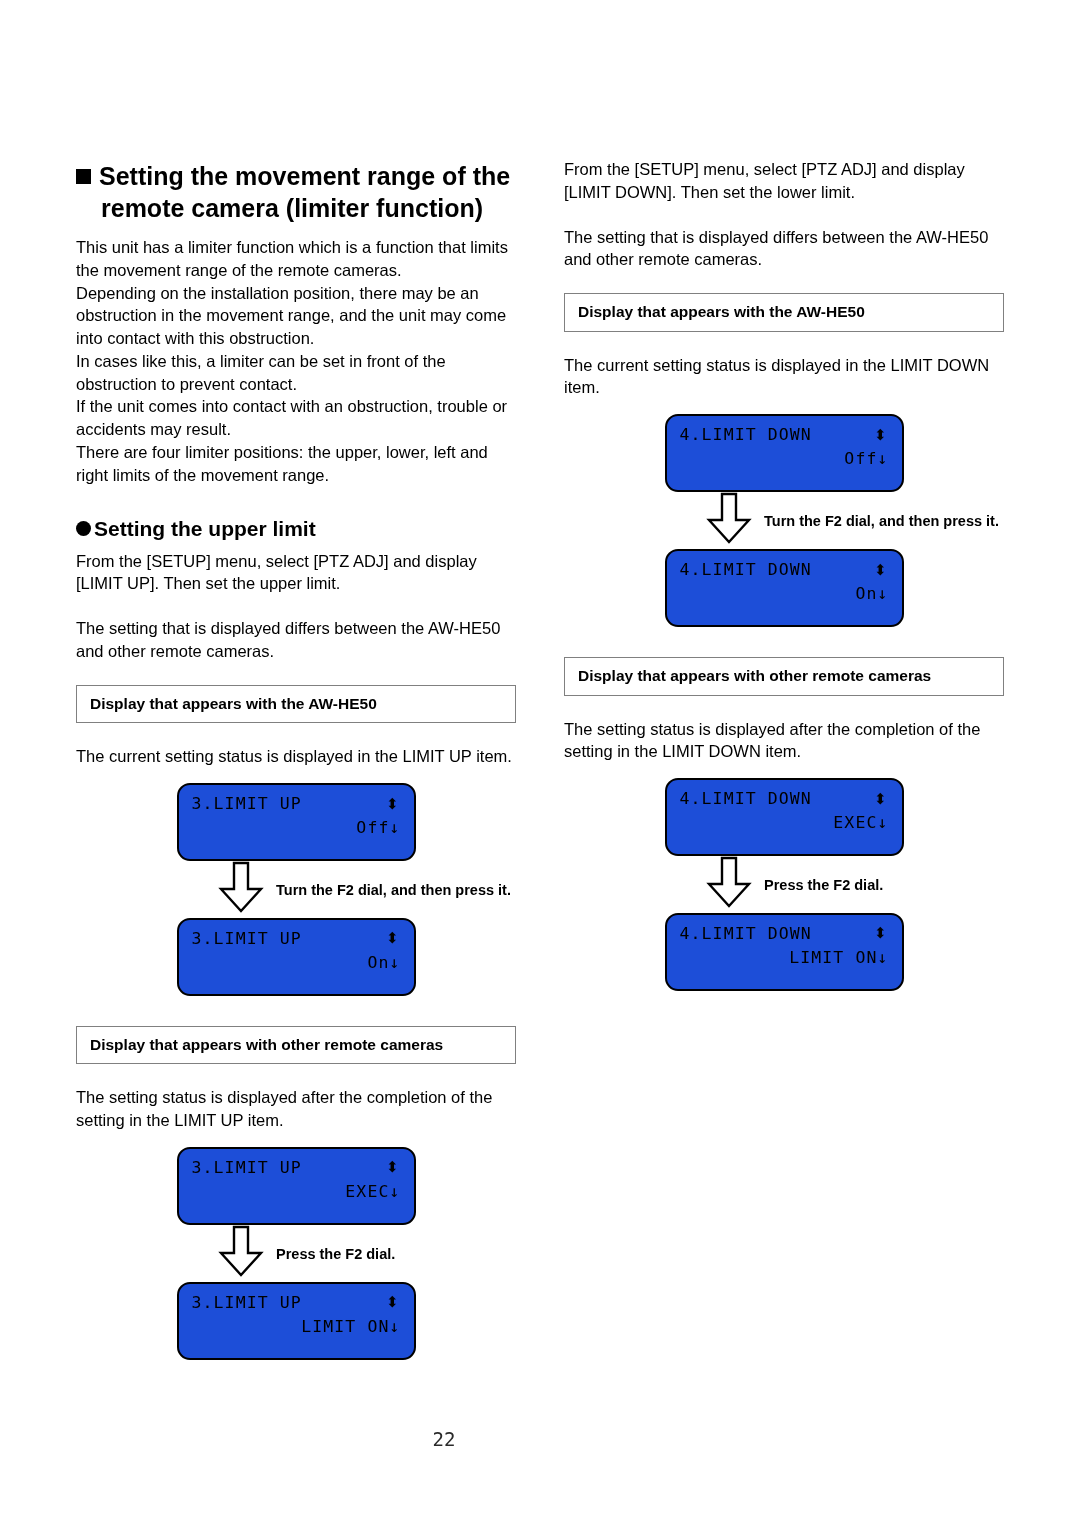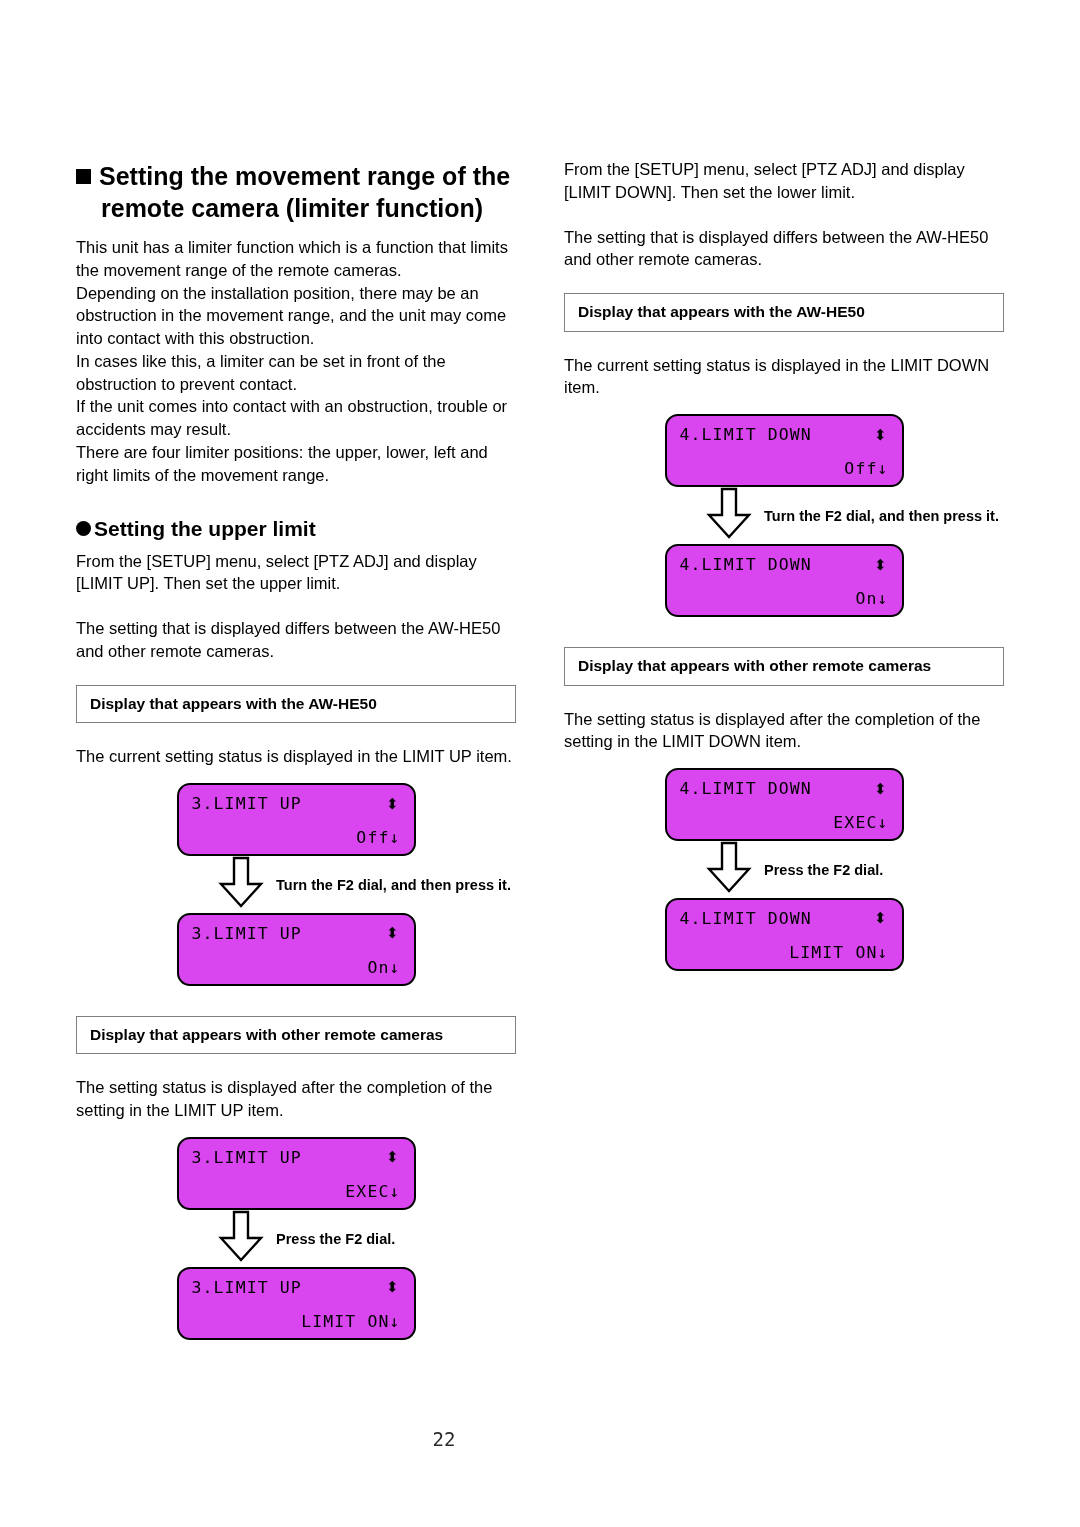--- a/index.html
+++ b/index.html
@@ -115,37 +115,37 @@
     width: 440px;
   }
   .lcd-center {
     display: flex;
     justify-content: center;
   }
   .lcd {
     width: 239px;
     border: 2.2px solid #000;
     border-radius: 13px;
-    padding: 8px 13px 5px 13px;
+    padding: 8px 13px 20px 13px;
     font-family: "DejaVu Sans Mono", monospace;
     font-size: 16.5px;
     letter-spacing: 1.1px;
     line-height: 1.33;
-    background: #d946ef;
+    background: #1d4ed8;
   }
   .lcd-row1 {
     display: flex;
     justify-content: space-between;
     align-items: center;
     white-space: pre;
   }
   .lcd-row2 {
     text-align: right;
     white-space: pre;
-    margin-top: 12px;
+    margin-top: 2px;
   }
   .ud-arrow {
     font-family: "DejaVu Sans", sans-serif;
     font-size: 15px;
     line-height: 1;
     letter-spacing: 0;
     padding-right: 2px;
   }
 
   

